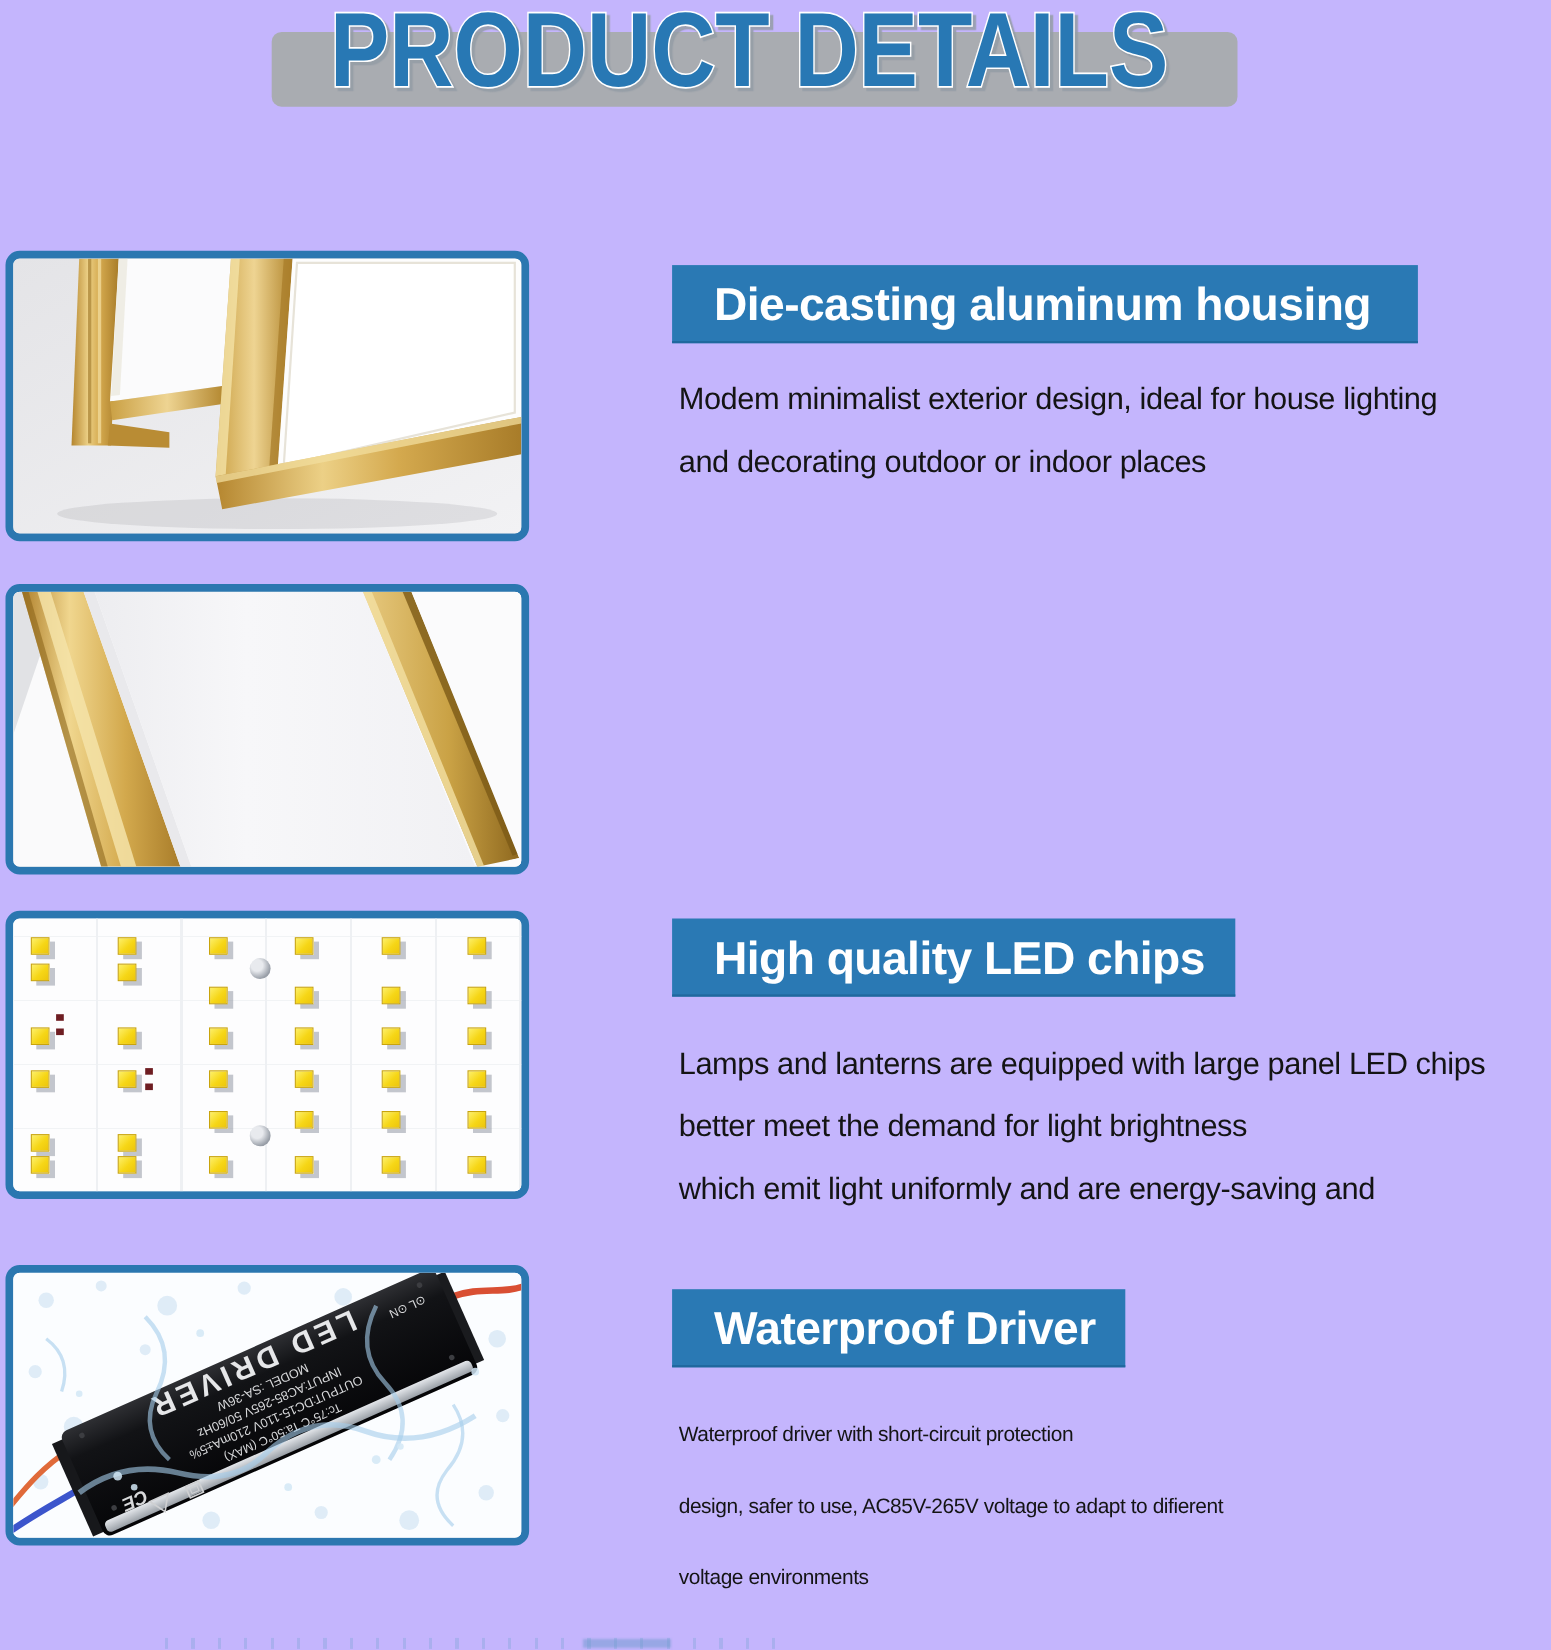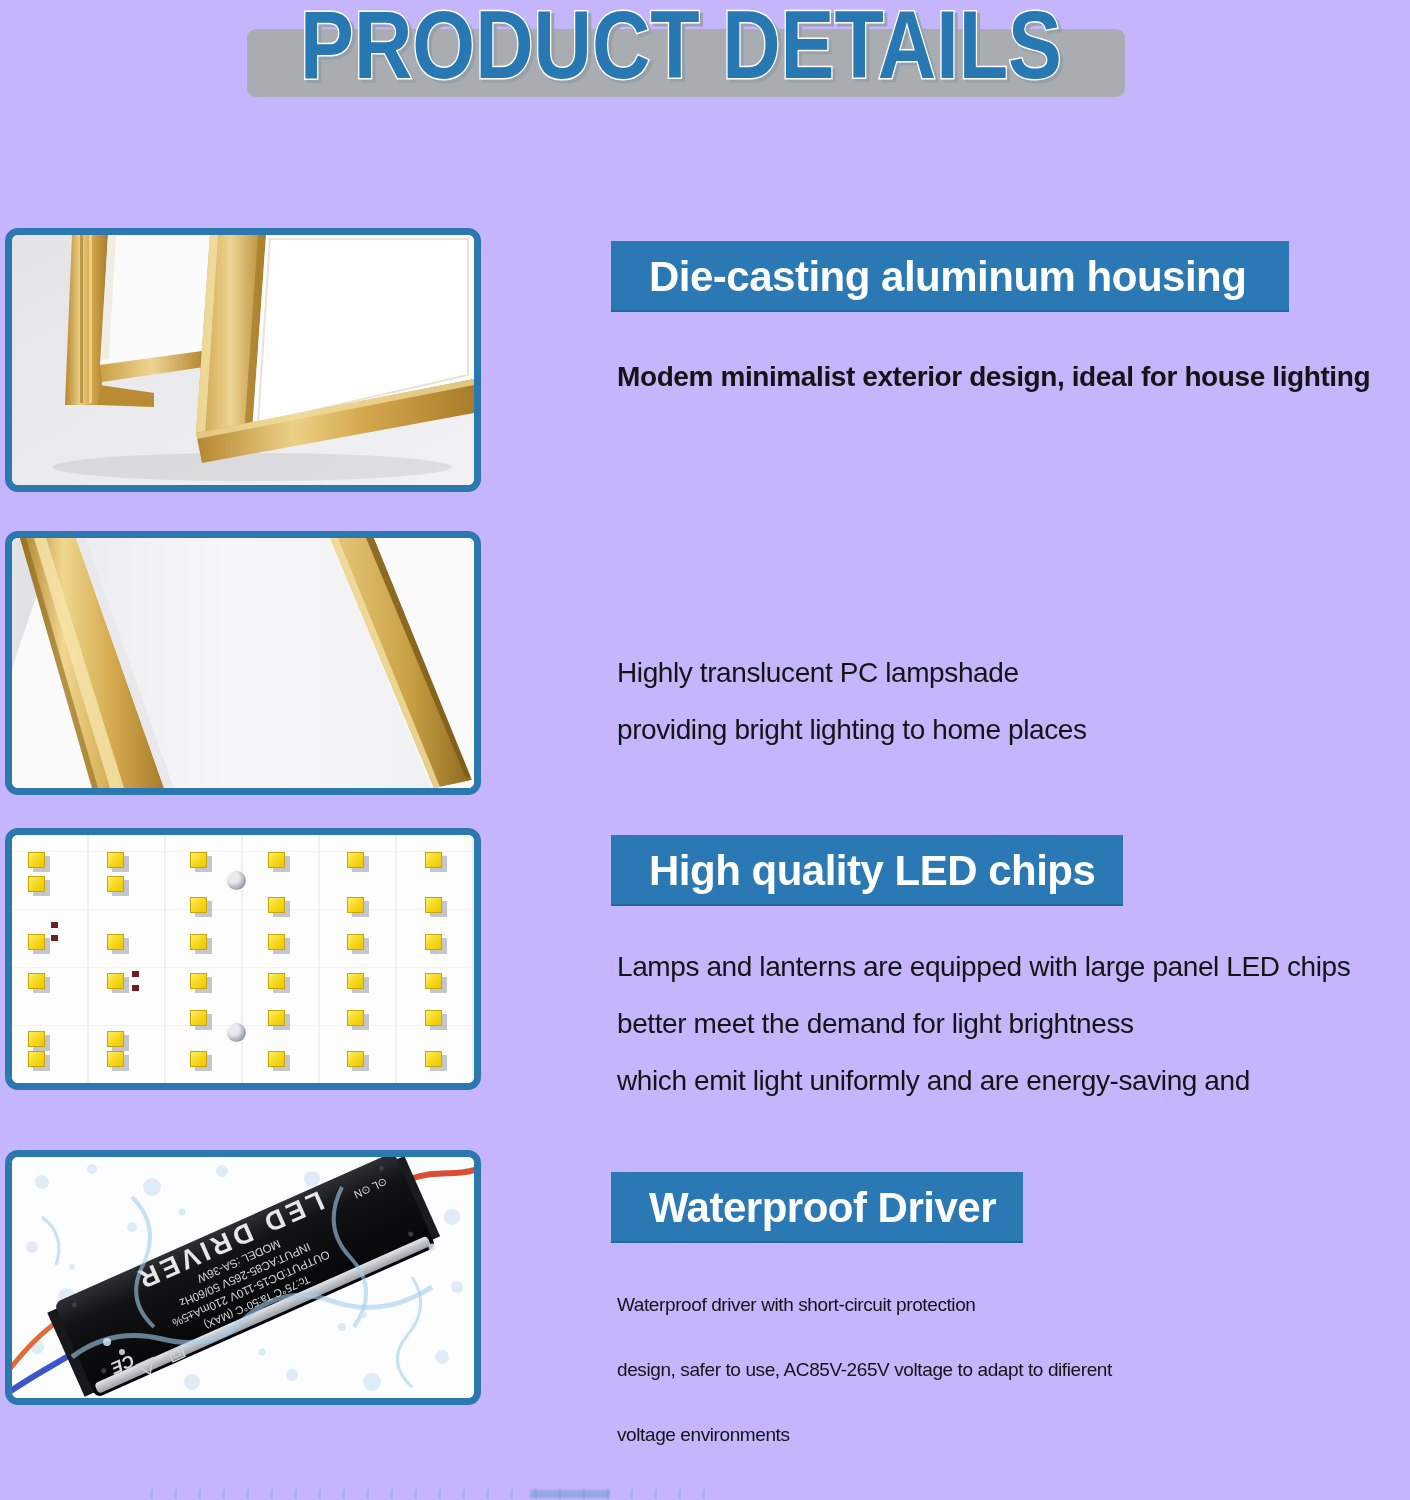--- a/index.html
+++ b/index.html
@@ -19,21 +19,21 @@
           border-bottom:2px solid #20689e;color:#ffffff;font-weight:bold;font-size:42px;
           padding-left:38px;box-sizing:border-box;white-space:nowrap;letter-spacing:-.5px;}
   .b1{top:241px;width:678px;}
   .b2{top:548px;width:582px;}
   .b3{top:835px;width:512px;}
   .b4{top:1172px;width:412px;}
 
   
   .para{position:absolute;left:617px;color:#141414;}
   .tl{height:57px;line-height:57px;font-size:28px;letter-spacing:-.4px;white-space:nowrap;}
-  .t1{top:348px;font-weight:bold;} .t2{top:644px;} .t3{top:938px;}
+  .t1{top:334px;} .t2{top:644px;} .t3{top:938px;}
   .t4{top:1272px;} .t4 .tl{height:65px;line-height:65px;font-size:19px;}
 
   
   .photo{position:absolute;left:5px;width:476px;margin:0;border:7px solid #2b77b0;
          border-radius:13px;box-sizing:border-box;overflow:hidden;background:#ededef;}
   .p1{top:228px;height:264px;}
   .p2{top:531px;height:264px;}
   .p3{top:828px;height:262px;background:#fcfdfe;}
   .p4{top:1150px;height:255px;background:#fbfdff;}
   .photo svg{display:block;width:100%;height:100%;}
@@ -107,20 +107,21 @@
       <polygon points="184,198 462,144 462,178 190,228" fill="url(#gold1)"></polygon>
       <polygon points="184,198 462,144 462,152 186,206" fill="#f0d astm" opacity="0"></polygon>
       <polygon points="184,198 462,144 462,150 185,204" fill="#f2dd9e" opacity=".75"></polygon>
     </svg>
   </figure>
   <div class="banner b1">
     <span>Die-casting aluminum housing</span>
   </div>
   <div class="para t1">
     <div class="tl">Modem minimalist exterior design, ideal for house lighting</div>
+    <div class="tl">and decorating outdoor or indoor places</div>
   </div>
 
   <figure class="photo p2">
     <svg viewBox="0 0 462 250" preserveAspectRatio="none">
       <defs>
         <linearGradient id="gold2" x1="0" y1="0" x2="1" y2="0">
           <stop offset="0" stop-color="#b0812c"></stop>
             <stop offset=".3" stop-color="#f0d68e"></stop>
           <stop offset=".65" stop-color="#d3a94d"></stop>
             <stop offset="1" stop-color="#a97d2a"></stop>
@@ -146,24 +147,20 @@
       <polygon points="64,0 74,0 162,250 152,250" fill="#e9e9ec"></polygon>
 
       <polygon points="74,0 318,0 420,250 162,250" fill="url(#shade2)"></polygon>
 
       <polygon points="318,0 362,0 460,242 422,250" fill="url(#gold2b)"></polygon>
       <polygon points="318,0 326,0 428,249 422,250" fill="#f2e0a2" opacity=".8"></polygon>
       <polygon points="354,0 362,0 460,238 454,240" fill="#7c5a17" opacity=".8"></polygon>
       <polygon points="362,0 462,0 462,250 430,250 460,242" fill="#fbfbfc"></polygon>
     </svg>
   </figure>
-  <div class="para t2">
-    <div class="tl">Highly translucent PC lampshade</div>
-    <div class="tl">providing bright lighting to home places</div>
-  </div>
 
   <figure class="photo p3">
     <div class="led-board">
         <div class="chip" style="left: 3.5%; top: 7%;"></div>
         <div class="chip" style="left: 20.5%; top: 7%;"></div>
         <div class="chip" style="left: 38.5%; top: 7%;"></div>
         <div class="chip" style="left: 55.5%; top: 7%;"></div>
         <div class="chip" style="left: 72.5%; top: 7%;"></div>
         <div class="chip" style="left: 89.5%; top: 7%;"></div>
         <div class="chip" style="left: 3.5%; top: 16.5%;"></div>

